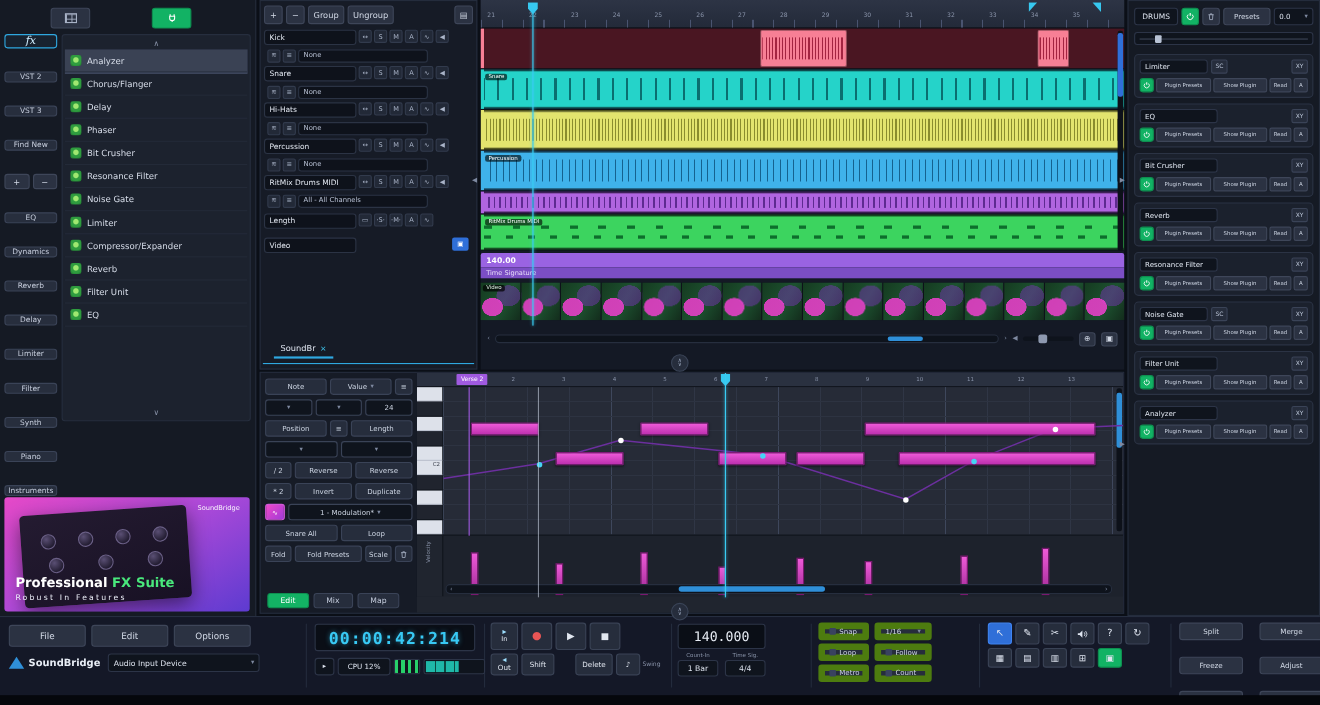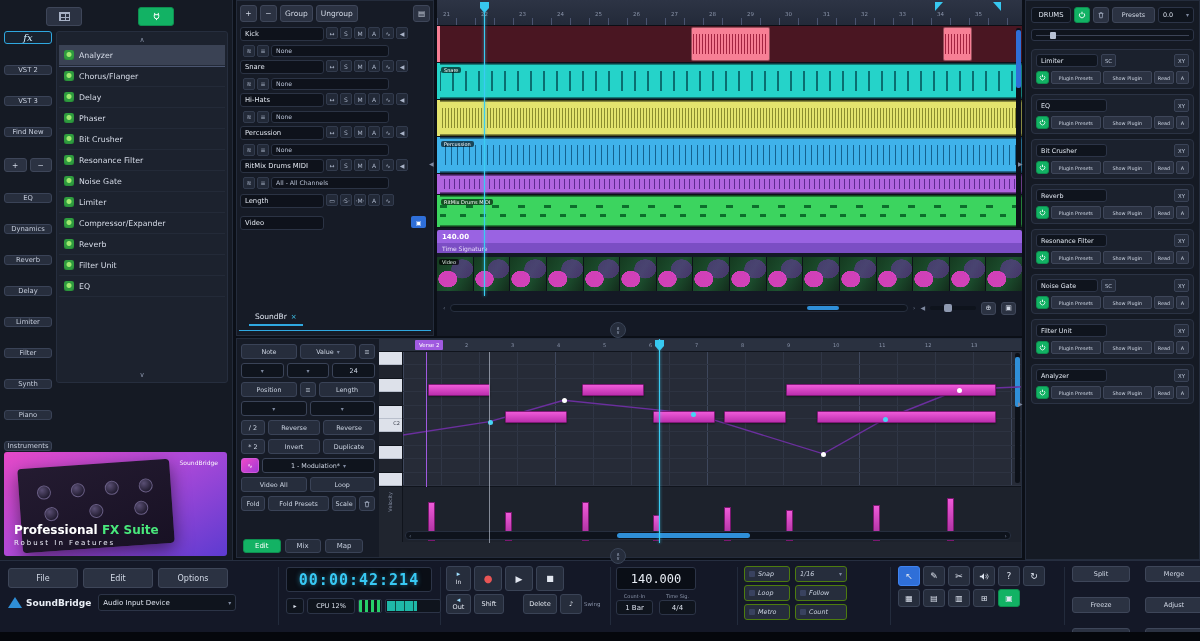--- a/index.html
+++ b/index.html
@@ -181,21 +181,21 @@
   .trow2 .tpbtn{height:20px;font-size:6.5px;}
   .shift{width:30px;}.del{width:34px;margin-left:16px;}.noteb{width:22px;font-size:9px;}
   .swing{position:absolute;left:584px;top:40px;font-size:5.5px;color:#8a94aa;}
   .tempoblk{position:absolute;left:616px;top:6px;}
   .tempo-big{width:80px;height:23px;background:#0a0e16;border:1px solid #2c3447;border-radius:3px;display:flex;align-items:center;justify-content:center;font-family:"DejaVu Sans Mono","Liberation Mono",monospace;font-size:12px;color:#e8edf5;}
   .tb-row{display:flex;gap:6px;margin-top:3px;}
   .tb-col{display:flex;flex-direction:column;align-items:center;gap:1px;}
   .tb-lbl{font-size:5px;color:#8a94aa;}
   .tb-val{width:37px;height:15px;justify-content:center;font-size:7px;cursor:pointer;}
   .toggles{position:absolute;left:744px;top:5px;display:grid;grid-template-columns:46px 52px;gap:3px 5px;}
-  .tg{height:16px;display:flex;align-items:center;gap:3px;background:#262d3c;border:1px solid #4d7c0f;border-radius:3px;font-size:6.4px;color:#ccd4e2;padding:0 4px;cursor:pointer;font-style:italic;}
+  .tg{height:16px;display:flex;align-items:center;gap:3px;background:#262d3c;border:6px solid #4d7c0f;border-radius:3px;font-size:6.4px;color:#ccd4e2;padding:0 4px;cursor:pointer;}
   .tg .sqi{width:6px;height:6px;background:#39425f;border-radius:1px;flex:0 0 6px;}
   .tools{position:absolute;left:898px;top:5px;}
   .tools .r{display:flex;gap:3px;margin-bottom:3px;}
   .tool{width:22px;height:20px;display:inline-flex;align-items:center;justify-content:center;background:#262d3c;border:1px solid #3a4356;border-radius:3px;color:#dfe5f0;font-size:9px;cursor:pointer;}
   .tool.active{background:#2f6fd8;border-color:#3f83f0;}
   .tool.green{background:#12b264;border-color:#0e8f50;}
   .r2 .tool{height:18px;font-size:8px;}
   #actions{position:absolute;left:1072px;top:5px;display:grid;grid-template-columns:58px 58px;gap:15px;}
   #actions .btn{height:16px;font-size:6.5px;}
   .strip{position:absolute;left:0;bottom:0;width:100%;height:9px;background:#05070c;}
@@ -609,21 +609,21 @@
       </div>
       <div class="erow">
         <div class="ebx pinkbtn">∿</div>
         <div class="ebx dark">
             <span>1 - Modulation*</span>
             <span class="chv">▾</span>
           </div>
       </div>
       <div class="erow">
         <div class="ebx">
-            <span>Video All</span>
+            <span>Snare All</span>
           </div>
         <div class="ebx">
             <span>Loop</span>
           </div>
       </div>
       <div class="erow">
         <div class="ebx sm">
             <span>Fold</span>
           </div>
         <div class="ebx">

